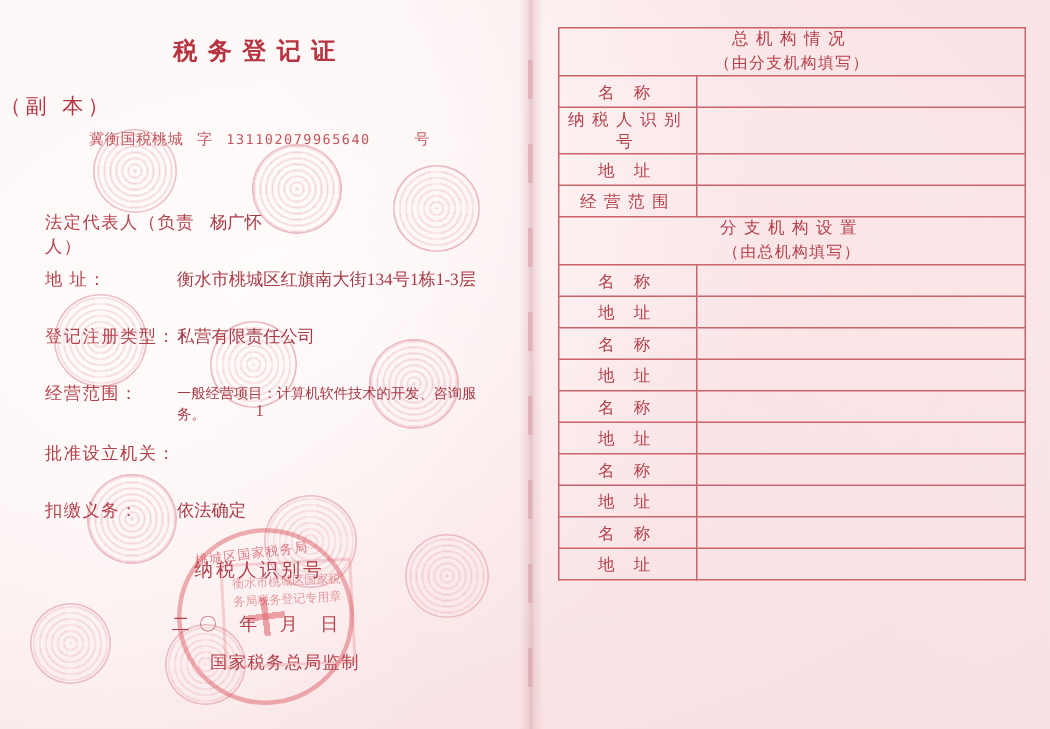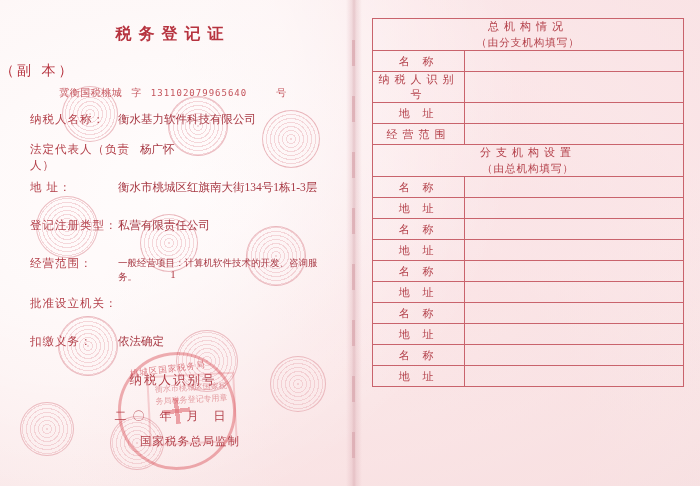--- a/index.html
+++ b/index.html
@@ -261,23 +261,20 @@
     <div class="title">税务登记证</div>
     <div class="subtitle">（副 本）</div>
 
     <div class="regline">
       <span>冀衡国税桃城</span>
       <span style="margin:0 6px;">字</span>
       <span class="num">131102079965640</span>
       <span style="margin-left:26px;">号</span>
     </div>
 
-    <div class="field" style="top:112px;">
-      <span class="flabel">纳税人名称：</span><span class="fval">衡水基力软件科技有限公司</span>
-    </div>
 
     <div class="field" style="top:142px;">
       <span class="flabel" style="width:110px;">法定代表人（负责人）</span><span class="fval">杨广怀</span>
     </div>
 
     <div class="field" style="top:180px;">
       <span class="flabel">地        址：</span><span class="fval">衡水市桃城区红旗南大街134号1栋1-3层</span>
     </div>
 
     <div class="field" style="top:218px;">

